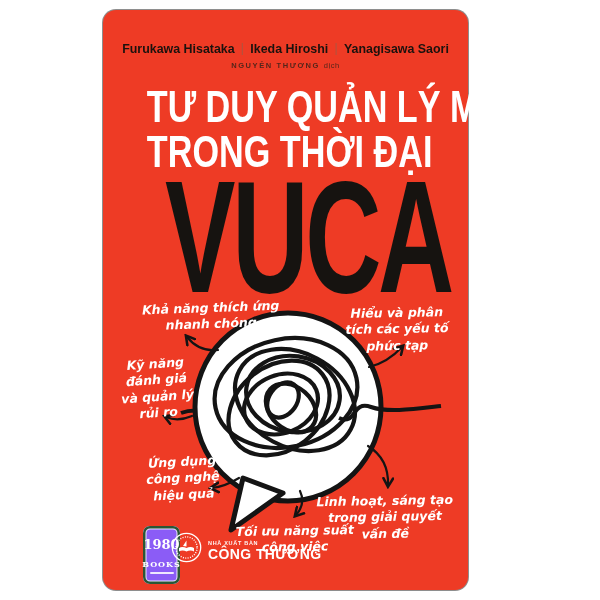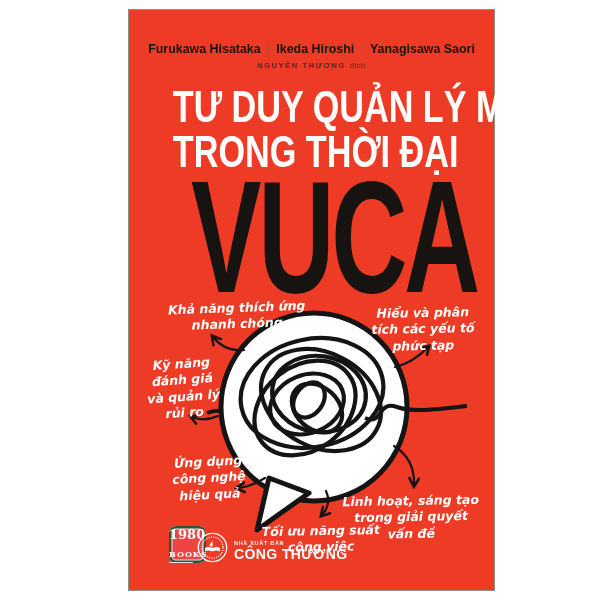--- a/index.html
+++ b/index.html
@@ -1,19 +1,19 @@
 <!DOCTYPE html>
 <html><head>
 <meta charset="utf-8">
 <style>
   html,body{margin:0;padding:0;background:#ffffff;}
   .stage{position:relative;width:600px;height:600px;background:#ffffff;overflow:hidden;
          font-family:"Liberation Sans",sans-serif;}
-  .cover{position:absolute;left:129px;top:10px;width:365px;height:580px;
-         background:#ee3b25;box-shadow:0 0 0 1px #8e8e8e;}
+  .cover{position:absolute;left:103px;top:10px;width:365px;height:580px;
+         background:#ee3b25;box-shadow:0 0 0 1px #8e8e8e;border-radius:13px;}
 
   
   .authors{position:absolute;top:31px;left:0;width:100%;text-align:center;white-space:nowrap;
            font-size:13.5px;font-weight:bold;color:#1b120e;transform:scaleX(0.92);}
   .authors .sep{display:inline-block;width:1px;height:12px;background:#a65844;margin:0 8px;vertical-align:-2px;}
   .translator{position:absolute;top:51px;left:0;width:100%;text-align:center;
               font-size:7.5px;font-weight:bold;letter-spacing:1.6px;color:#55251a;white-space:nowrap;}
   .translator .role{text-transform:lowercase;letter-spacing:.6px;font-weight:normal;}
 
   
@@ -35,22 +35,22 @@
           font-size:12.5px;line-height:1.3;}
   .blabel .ln{display:block;white-space:nowrap;}
   .lab-adapt{left:28px;top:290px;width:160px;transform:rotate(-2deg);}
   .lab-analyze{left:238px;top:295px;width:112px;transform:rotate(-1deg);}
   .lab-risk{left:8px;top:346px;width:92px;transform:rotate(-4deg);}
   .lab-tech{left:30px;top:444px;width:100px;transform:rotate(-3deg);}
   .lab-productivity{left:121px;top:513px;width:142px;transform:rotate(-1deg);}
   .lab-flexible{left:211px;top:483px;width:142px;transform:rotate(-1deg);}
 
   
-  .logo1980{position:absolute;left:40px;top:516px;width:37px;height:37px;background:#ef4444;
-            border-radius:7px;display:flex;flex-direction:column;align-items:flex-start;justify-content:center;
+  .logo1980{position:absolute;left:40px;top:516px;width:37px;height:58px;background:#8b5cf6;
+            border-radius:7px;display:flex;flex-direction:column;align-items:center;justify-content:center;
             box-shadow:inset 0 0 0 2.5px #2b5636, inset 0 0 0 3.5px rgba(255,255,255,.85);}
   .logo1980 .l1{font-family:"DejaVu Serif",serif;font-weight:bold;color:#fff;font-size:13px;line-height:1;margin-top:2px;}
   .logo1980 .l2{font-family:"DejaVu Serif",serif;font-weight:bold;color:#fff;font-size:8px;letter-spacing:1px;line-height:1.4;margin-top:8px;}
   .logo1980 .bar{width:24px;height:2.5px;background:rgba(255,255,255,.85);margin-top:2px;border-radius:1px;}
   .emblem{position:absolute;left:68px;top:522px;width:31px;height:31px;}
   .publisher{position:absolute;left:105px;top:530px;color:#ffffff;white-space:nowrap;}
   .publisher .p1{font-size:5.5px;letter-spacing:.7px;font-weight:bold;opacity:.95;}
   .publisher .p2{font-size:14px;font-weight:bold;letter-spacing:.4px;line-height:1.2;}
 </style>
 </head>

